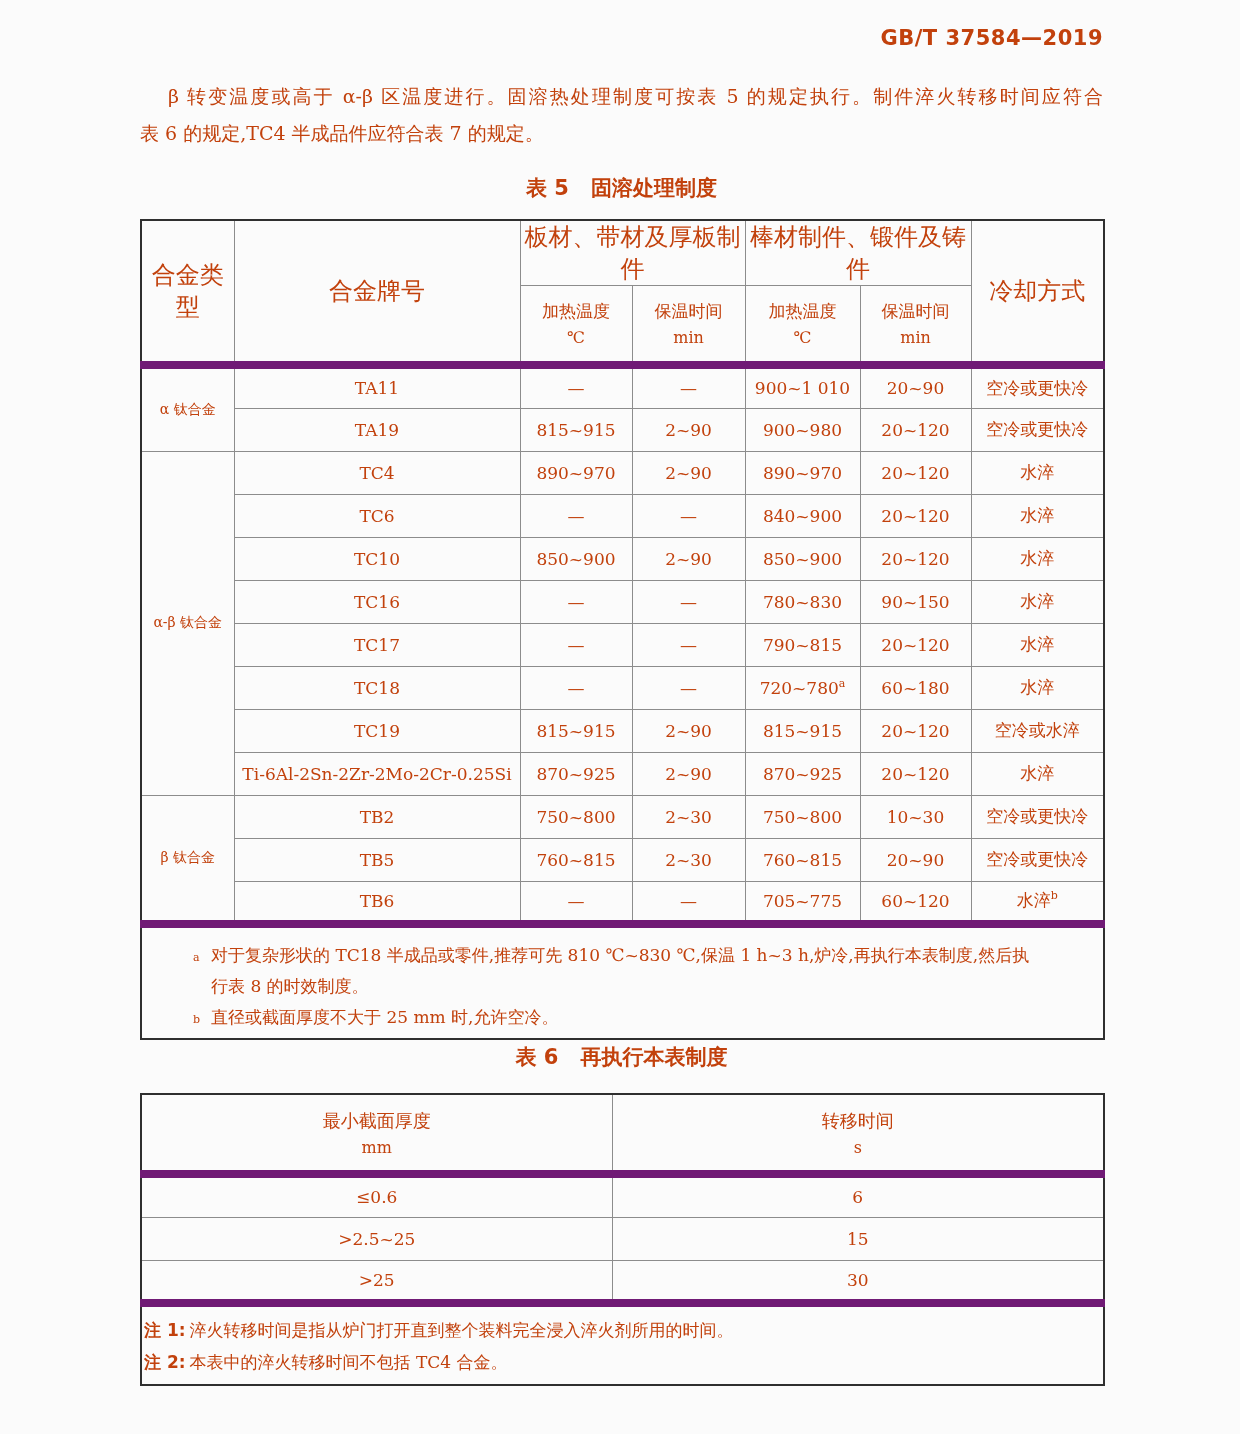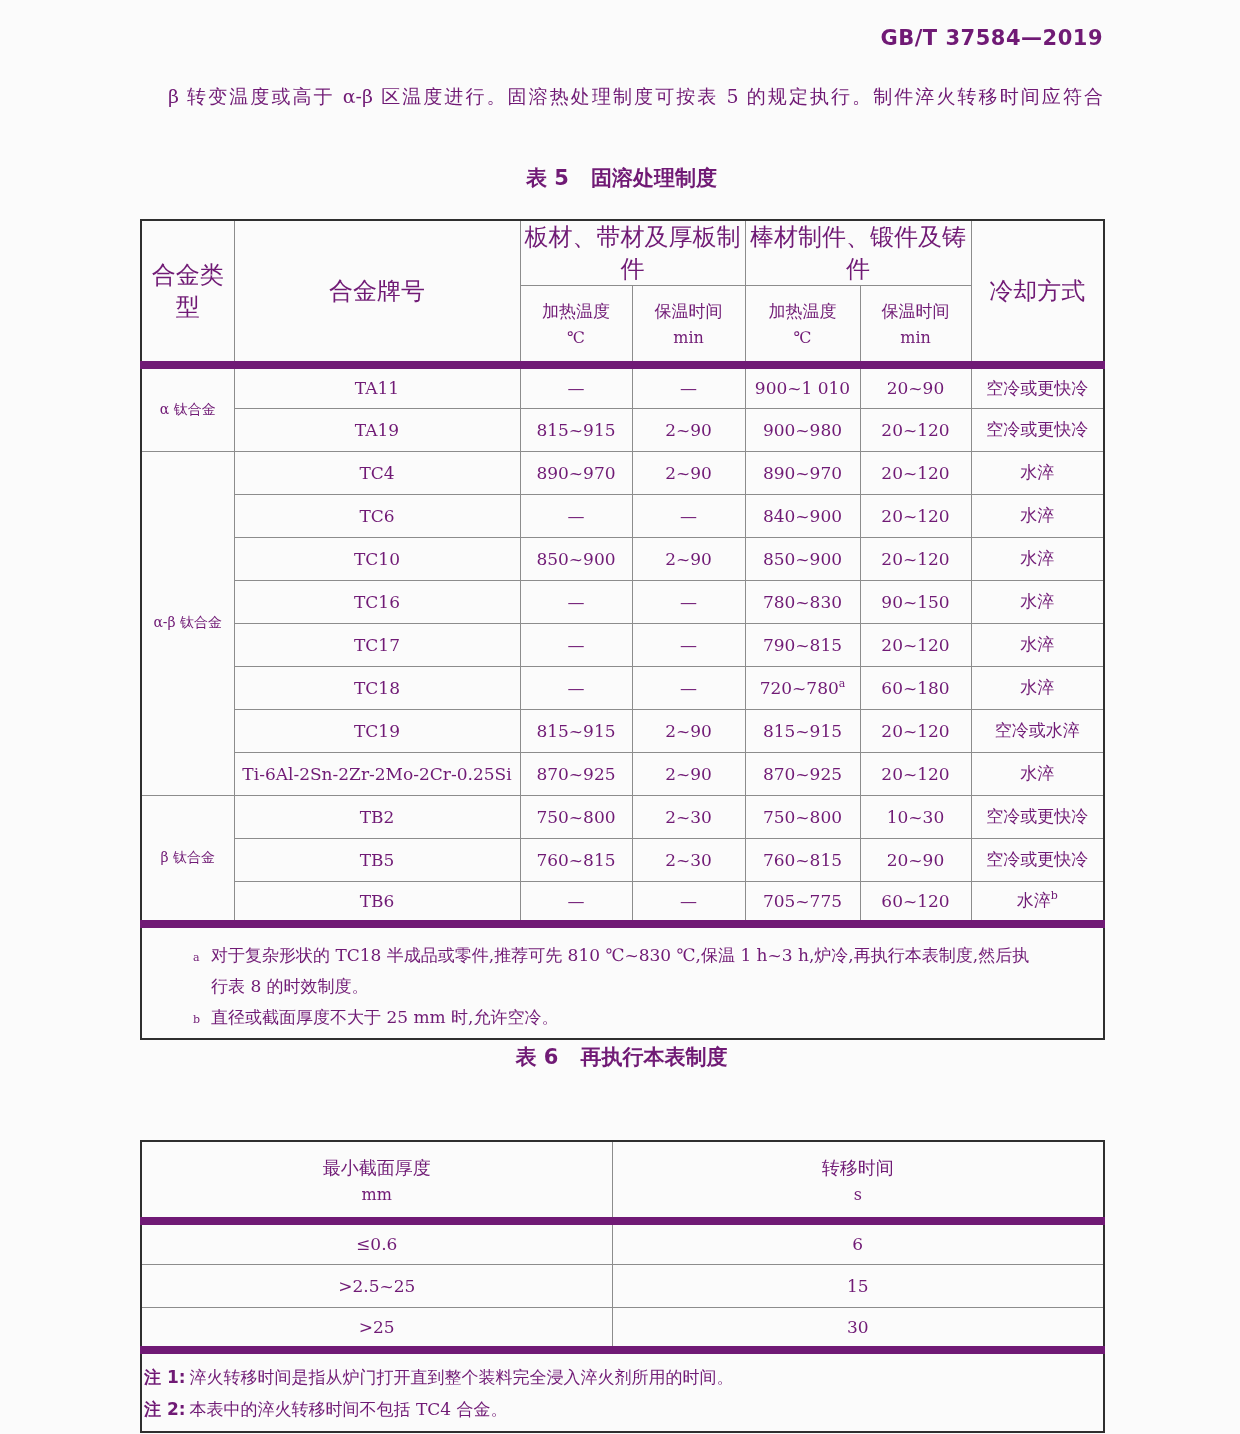--- a/index.html
+++ b/index.html
@@ -1,60 +1,60 @@
 <!DOCTYPE html>
 <html><head>
 <meta charset="utf-8">
 <style>
   html,body{margin:0;padding:0;background:#e8e8e8;}
   .page{
     position:relative;
     width:1240px;height:1434px;
     margin:0 auto;
     background:#fbfbfb;
-    color:#701a75;
+    color:#c2410c;
     font-family:"DejaVu Serif","Liberation Serif",serif;
     overflow:hidden;
   }
   .doc-code{
     position:absolute;top:26px;right:137px;
     font-family:"DejaVu Sans","Liberation Sans",sans-serif;
     font-weight:bold;font-size:21px;letter-spacing:.5px;
   }
   .intro{
     position:absolute;left:140px;top:78px;width:963px;
     font-size:19px;line-height:37px;
   }
   .intro .line-justify{text-align:justify;text-align-last:justify;margin-left:28px;}
   .table-title{
     position:absolute;left:140px;width:963px;
     text-align:center;
     font-family:"DejaVu Sans","Liberation Sans",sans-serif;
     font-weight:bold;font-size:21px;
   }
-  .t5-title{top:164px;}
+  .t5-title{top:174px;}
   .t6-title{top:1043px;}
   .table-title .tno{margin-right:22px;}
 
   table.std{
     position:absolute;left:140px;
     border-collapse:collapse;table-layout:fixed;
     width:963px;
     font-size:17px;
   }
   table.std td,table.std th{
     border:1px solid #8c8c8c;
     text-align:center;vertical-align:middle;
     font-weight:normal;
     padding:0 2px;
     overflow:hidden;
   }
   table.std{border:2px solid #2f2f2f;}
   table.t5{top:219px;}
-  table.t6{top:1140px;}
+  table.t6{top:1093px;}
   
   tr.sep-top td, tr.sep-top th{border-top:8px solid #701a75;}
   .hdr1 th{height:39px;font-size:24px;}
   .hdr2 th{height:75px;}
   .hdr2 .unit, .t6 .unit{display:block;margin-top:5px;font-size:16px;}
   .t5 tbody tr{height:43px;}
   .t6 tbody tr{height:43px;}
   .t6 .hdr th{height:75px;font-size:18px;}
   .grp{font-size:14px;}
   sup.mark{font-size:11px;line-height:0;}
@@ -80,20 +80,21 @@
 </style>
 </head>
 <body>
 
 <div class="page">
 
   <div class="doc-code">GB/T 37584—2019</div>
 
   <div class="intro">
     <div class="line-justify">β 转变温度或高于 α-β 区温度进行。固溶热处理制度可按表 5 的规定执行。制件淬火转移时间应符合</div>
+    <div>表 6 的规定,TC4 半成品件应符合表 7 的规定。</div>
   </div>
 
   <div class="table-title t5-title">
     <span class="tno">表 5</span><span>固溶处理制度</span>
   </div>
 
   <table class="std t5">
     <colgroup>
       <col style="width:93px">
         <col style="width:286px">

